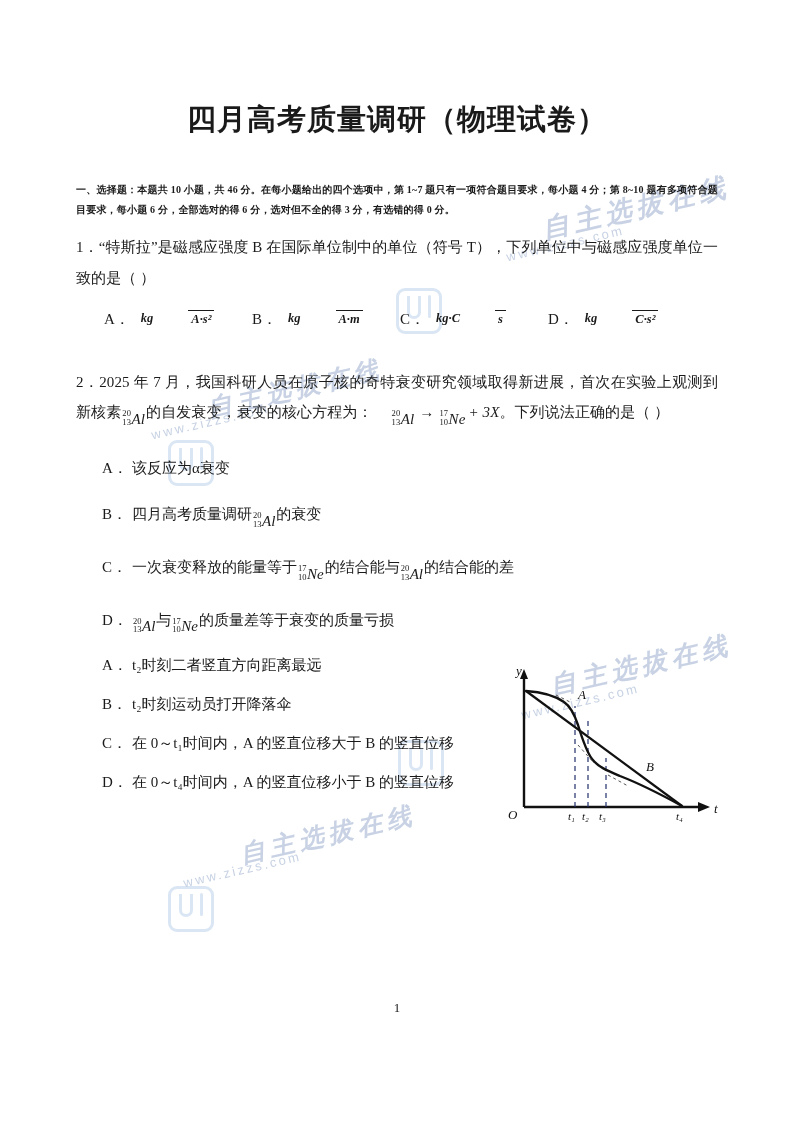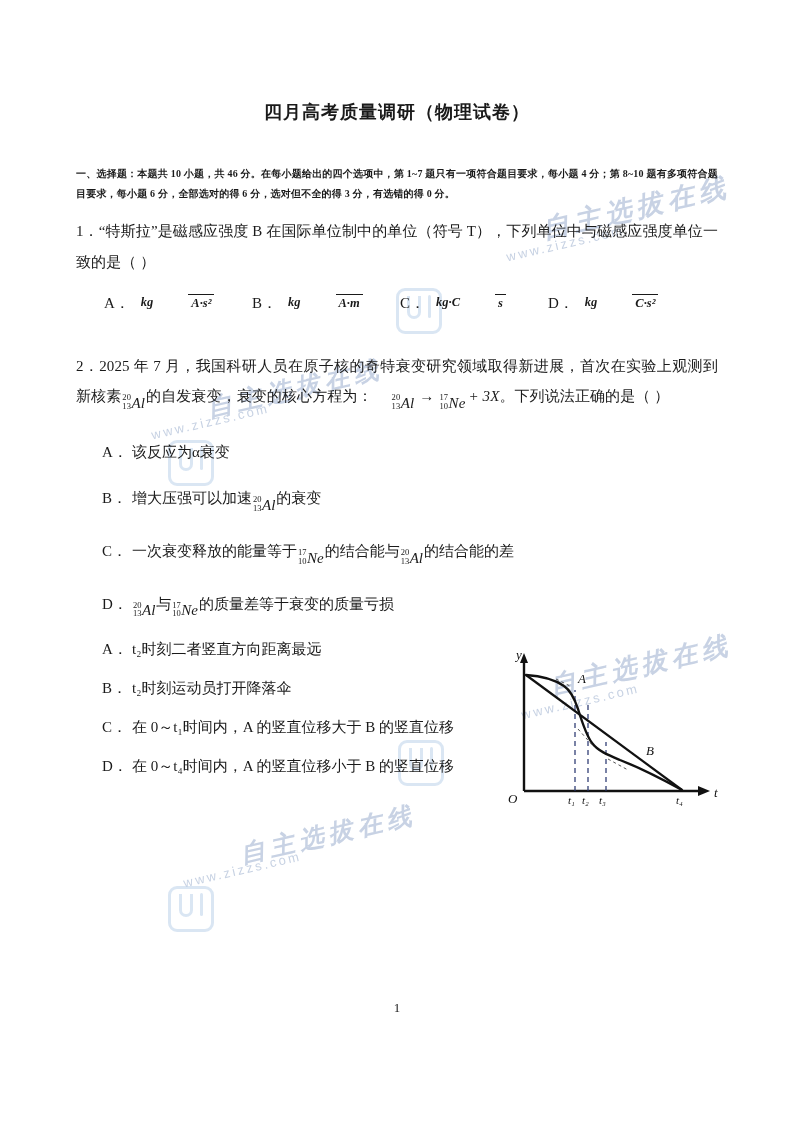--- a/index.html
+++ b/index.html
@@ -85,21 +85,21 @@
 
   
   .content {
     position: relative;
     z-index: 2;
     padding: 0 76px;
   }
 
   .doc-title {
     text-align: center;
-    font-size: 18px;
+    font-size: 29px;
     font-weight: bold;
     letter-spacing: 1px;
     margin: 100px 0 0 0;
     font-family: "Liberation Serif", "DejaVu Serif", serif;
   }
   .doc-subtitle {
     text-align: center;
     font-size: 15.5px;
     font-weight: bold;
     margin: 22px 0 0 0;
@@ -306,21 +306,21 @@
         </span><span class="it" style="padding-left:2px;">+ 3X</span><span>。下列说法正确的是（      ）</span>
     </p>
 
     <div class="opts-block">
       <div class="optrow">
         <span class="ltr">A．</span>
         <span>该反应为α衰变</span>
       </div>
       <div class="optrow">
         <span class="ltr">B．</span>
-        <span><span>增大压强可以加速</span><span class="nuc">
+        <span><span>四月高考质量调研</span><span class="nuc">
               <span class="idx">
                 <span>20</span>
                 <span>13</span>
               </span>
               <span class="sym">Al</span>
             </span><span>的衰变</span></span>
       </div>
       <div class="optrow">
         <span class="ltr">C．</span>
         <span><span>一次衰变释放的能量等于</span><span class="nuc">

